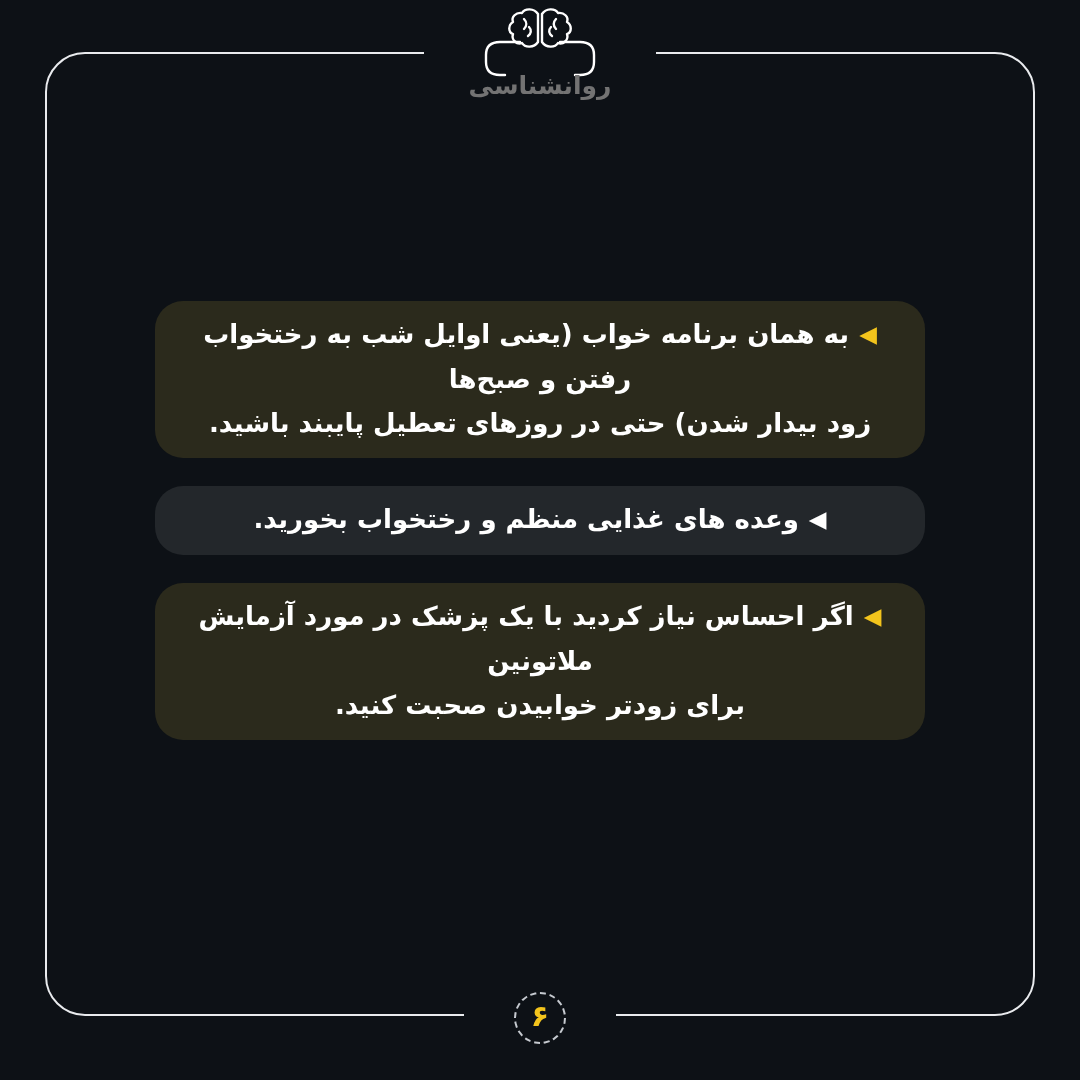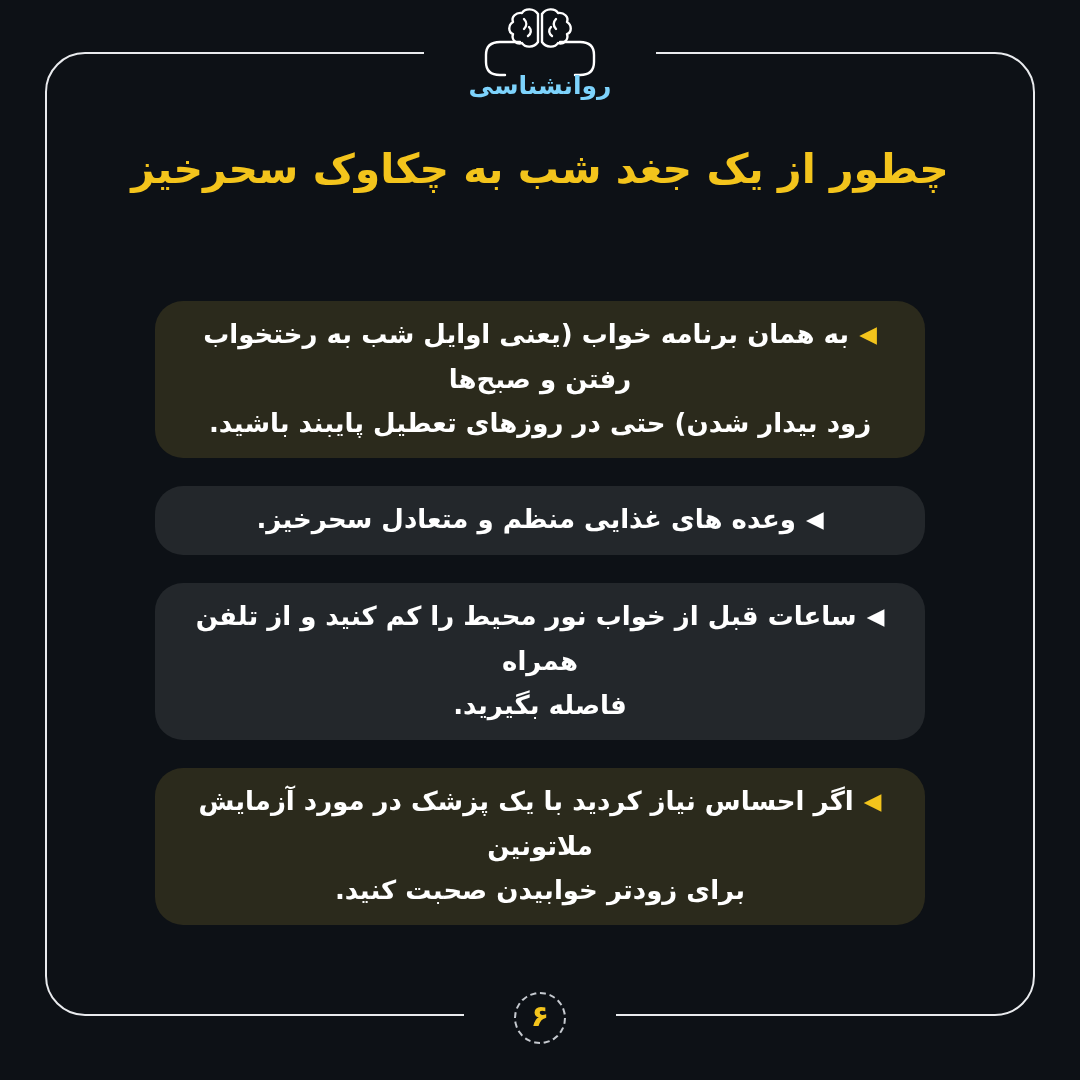--- a/index.html
+++ b/index.html
@@ -25,21 +25,21 @@
     width:232px; height:98px;
     background:#0d1116;
     display:flex; align-items:flex-start; justify-content:center;
   }
   .logo-inner { position:relative; width:160px; height:96px; }
   .logo-inner svg { position:absolute; top:0; left:50%; transform:translateX(-50%); }
   .brand-name {
     position:absolute;
     bottom:2px; left:0; right:0;
     text-align:center;
-    color:#7dd3fc;
+    color:#737373;
     font-size:25px;
     font-weight:bold;
     line-height:1;
   }
   
   .title {
     position:absolute;
     top:138px; left:0; right:0;
     text-align:center;
     color:#f3c41c;
@@ -118,29 +118,26 @@
         <path d="M82,10 C86,4 95,4 98,9 C104,8 109,13 107,18 C112,21 112,28 107,30 C109,36 103,41 98,39 C95,44 86,44 82,38 L82,10 Z"></path>
         <path d="M96,15 C93,18 93,22 96,25"></path>
         <path d="M91,23 C88,26 89,30 92,32"></path>
       </g>
     </svg>
     <div class="brand-name">روانشناسی</div>
   </div>
 </header>
 
 <h1 class="title">
-  <div>چطور از یک جغد شب به چکاوک سحرخیز</div>
 </h1>
 
 <main class="tips">
   <div class="tip olive"><span class="arrow">◀</span><span>به همان برنامه خواب (یعنی اوایل شب به رختخواب رفتن و صبح‌ها
 زود بیدار شدن) حتی در روزهای تعطیل پایبند باشید.</span></div>
-  <div class="tip gray"><span class="arrow">◀</span><span>وعده های غذایی منظم و متعادل سحرخیز.</span></div>
-  <div class="tip gray"><span class="arrow">◀</span><span>ساعات قبل از خواب نور محیط را کم کنید و از تلفن همراه
-فاصله بگیرید.</span></div>
+  <div class="tip gray"><span class="arrow">◀</span><span>وعده های غذایی منظم و رختخواب بخورید.</span></div>
   <div class="tip olive"><span class="arrow">◀</span><span>اگر احساس نیاز کردید با یک پزشک در مورد آزمایش ملاتونین
 برای زودتر خوابیدن صحبت کنید.</span></div>
 </main>
 
 <footer class="pagenum-wrap">
   <div class="dashed-circle">
     <span class="page-number">۶</span>
   </div>
 </footer>
 

